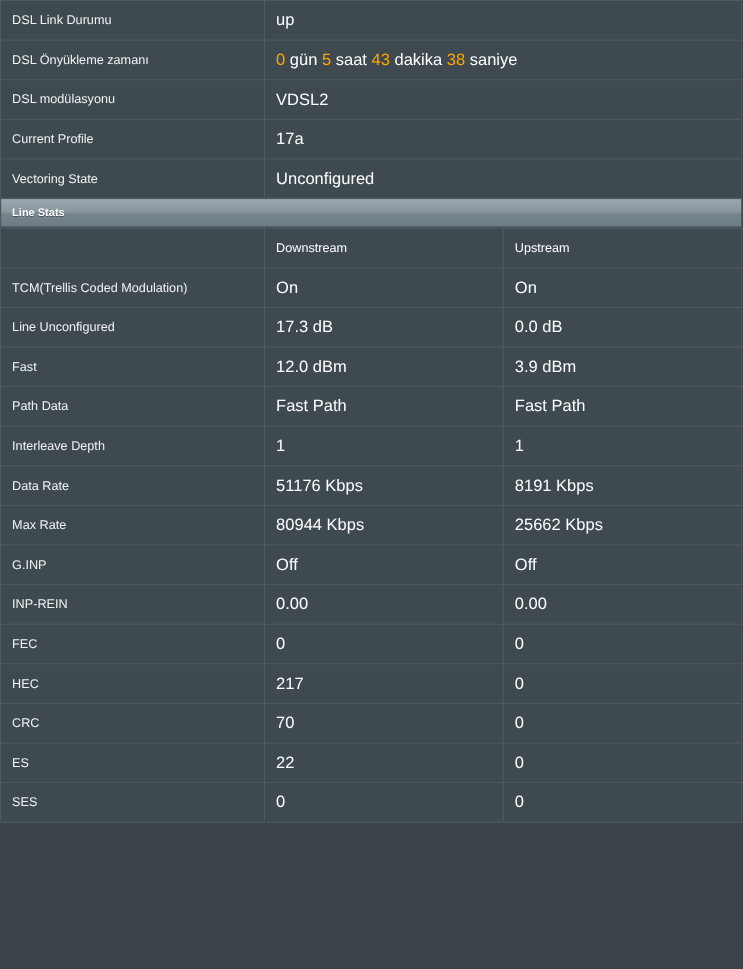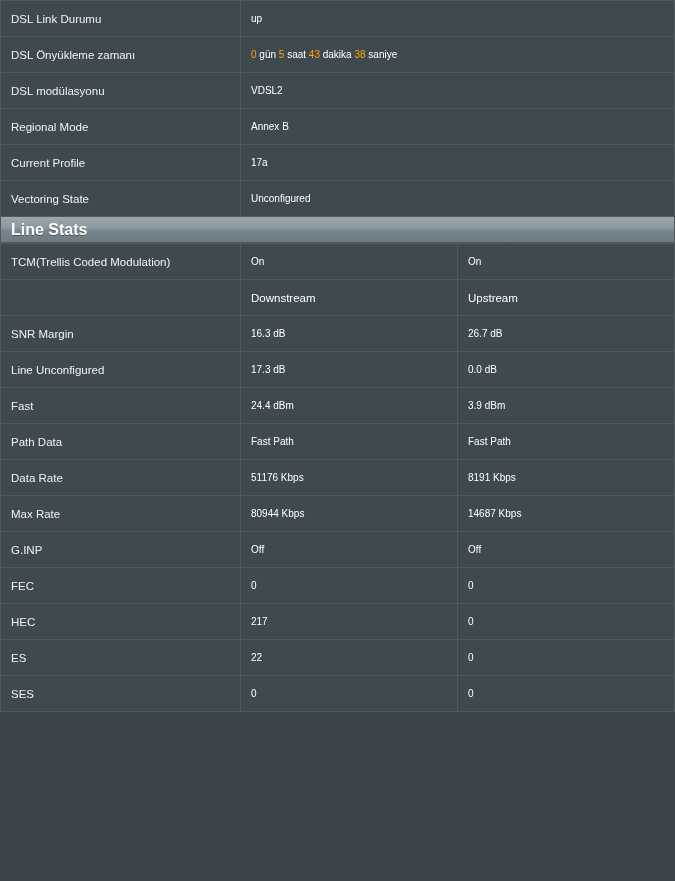--- a/index.html
+++ b/index.html
@@ -34,39 +34,39 @@
   }
   td.label {
     width: 240px;
     color: #f2f2f2;
     font-weight: bold;
     font-size: 11.5px;
     background: #3f4a50;
   }
   td.value {
     color: #ffffff;
-    font-size: 10px;
+    font-size: 15px;
     background: #434e54;
   }
   td.colhead {
     text-align: center;
     font-weight: bold;
     color: #ffffff;
     font-size: 11.5px;
     background: #434e54;
   }
   td.blankhead {
     background: #3f4a50;
   }
   .section-header {
     height: 26px;
     line-height: 26px;
     padding-left: 10px;
     font-weight: bold;
-    font-size: 16px;
+    font-size: 10px;
     color: #ffffff;
     background: linear-gradient(to bottom, #9aa7ad 0%, #8a979e 45%, #76848c 55%, #6d7b84 100%);
     border: 1px solid #4f5a60;
     border-top: none;
     box-sizing: border-box;
     text-shadow: 0 1px 0 rgba(0,0,0,0.35);
   }
   .num-hl {
     color: #ffa500;
   }
@@ -102,99 +102,105 @@
           <span>dakika</span>
           <span class="num-hl">38</span>
           <span>saniye</span>
         </td>
       </tr>
       <tr>
         <td class="label">DSL modülasyonu</td>
         <td class="value">VDSL2</td>
       </tr>
       <tr>
-        <td class="label">Regional Mode</td>
-        <td class="value">Annex B</td>
-      </tr>
-      <tr>
         <td class="label">Current Profile</td>
         <td class="value">17a</td>
       </tr>
       <tr>
         <td class="label">Vectoring State</td>
         <td class="value">Unconfigured</td>
       </tr>
     </tbody>
   </table>
 
   <div class="section-header">Line Stats</div>
 
   <table class="grid">
     <colgroup>
         <col style="width:240px">
         <col class="col-ds">
         <col class="col-us">
       </colgroup>
     <tbody>
       <tr>
+        <td class="blankhead"></td>
+        <td class="colhead">Downstream</td>
+        <td class="colhead">Upstream</td>
+      </tr>
+      <tr>
         <td class="label">TCM(Trellis Coded Modulation)</td>
         <td class="value">On</td>
         <td class="value">On</td>
       </tr>
       <tr>
-        <td class="blankhead"></td>
-        <td class="colhead">Downstream</td>
-        <td class="colhead">Upstream</td>
-      </tr>
-      <tr>
-        <td class="label">SNR Margin</td>
-        <td class="value">16.3 dB</td>
-        <td class="value">26.7 dB</td>
-      </tr>
-      <tr>
         <td class="label">Line Unconfigured</td>
         <td class="value">17.3 dB</td>
         <td class="value">0.0 dB</td>
       </tr>
       <tr>
         <td class="label">Fast</td>
-        <td class="value">24.4 dBm</td>
+        <td class="value">12.0 dBm</td>
         <td class="value">3.9 dBm</td>
       </tr>
       <tr>
         <td class="label">Path Data</td>
         <td class="value">Fast Path</td>
         <td class="value">Fast Path</td>
       </tr>
       <tr>
+        <td class="label">Interleave Depth</td>
+        <td class="value">1</td>
+        <td class="value">1</td>
+      </tr>
+      <tr>
         <td class="label">Data Rate</td>
         <td class="value">51176 Kbps</td>
         <td class="value">8191 Kbps</td>
       </tr>
       <tr>
         <td class="label">Max Rate</td>
         <td class="value">80944 Kbps</td>
-        <td class="value">14687 Kbps</td>
+        <td class="value">25662 Kbps</td>
       </tr>
       <tr>
         <td class="label">G.INP</td>
         <td class="value">Off</td>
         <td class="value">Off</td>
       </tr>
       <tr>
+        <td class="label">INP-REIN</td>
+        <td class="value">0.00</td>
+        <td class="value">0.00</td>
+      </tr>
+      <tr>
         <td class="label">FEC</td>
         <td class="value">0</td>
         <td class="value">0</td>
       </tr>
       <tr>
         <td class="label">HEC</td>
         <td class="value">217</td>
         <td class="value">0</td>
       </tr>
       <tr>
+        <td class="label">CRC</td>
+        <td class="value">70</td>
+        <td class="value">0</td>
+      </tr>
+      <tr>
         <td class="label">ES</td>
         <td class="value">22</td>
         <td class="value">0</td>
       </tr>
       <tr>
         <td class="label">SES</td>
         <td class="value">0</td>
         <td class="value">0</td>
       </tr>
     </tbody>

